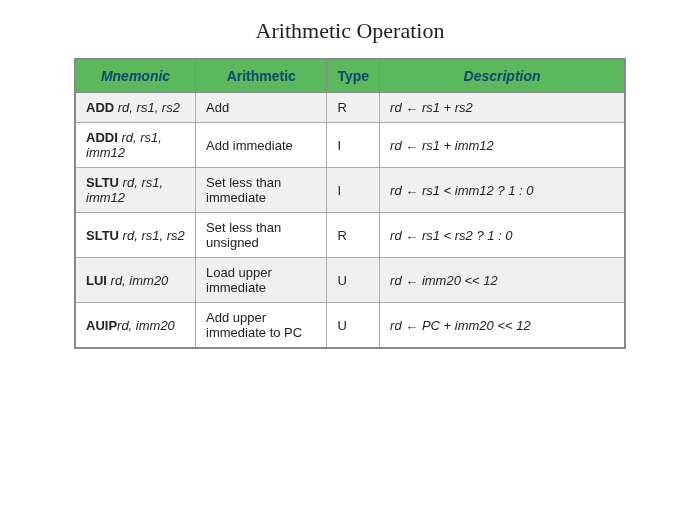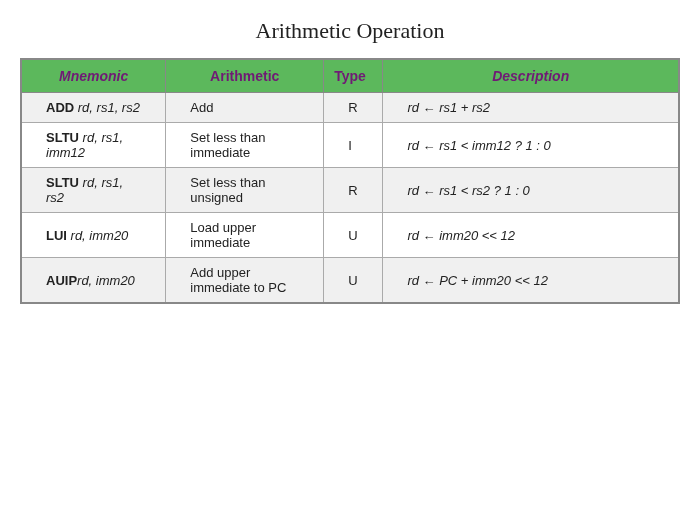--- a/index.html
+++ b/index.html
@@ -7,55 +7,55 @@
       background: #fff;
       font-family: Arial, sans-serif;
       display: flex;
       justify-content: center;
       align-items: flex-start;
       width: 700px;
       min-height: 506px;
       padding: 18px 20px;
     }
     .container {
-      width: 660px;
+      width: 552px;
     }
     .page-title {
       text-align: center;
       font-size: 22px;
       font-weight: normal;
       margin-bottom: 14px;
       color: #222;
       font-family: Georgia, serif;
     }
     table {
       width: 100%;
       border-collapse: collapse;
       border: 2px solid #888;
     }
     thead tr {
       background-color: #5cb85c;
     }
     thead th {
-      color: #701a75;
+      color: #0c4a6e;
       font-weight: bold;
       font-size: 14px;
       padding: 8px 10px;
       border: 1px solid #888;
       text-align: center;
     }
     tbody tr:nth-child(odd) {
       background-color: #f0f0f0;
     }
     tbody tr:nth-child(even) {
       background-color: #ffffff;
     }
     tbody td {
       font-size: 13px;
-      padding: 7px 24px;
+      padding: 7px 10px;
       border: 1px solid #aaa;
       color: #222;
       vertical-align: middle;
     }
     .col-mnemonic {
       width: 22%;
       font-style: italic;
     }
     .col-instruction {
       width: 24%;
@@ -88,20 +88,26 @@
       </tr>
     </thead>
     <tbody id="table-body">
     <tr>
           <td class="col-mnemonic"><span class="mnemonic-keyword">ADD</span><span>  rd, rs1, rs2</span></td>
           <td class="col-instruction">Add</td>
           <td class="col-type">R</td>
           <td class="col-description">rd ← rs1 + rs2</td>
         </tr>
         <tr>
+          <td class="col-mnemonic"><span class="mnemonic-keyword">ADDI</span><span> rd, rs1, imm12</span></td>
+          <td class="col-instruction">Add immediate</td>
+          <td class="col-type">I</td>
+          <td class="col-description">rd ← rs1 + imm12</td>
+        </tr>
+        <tr>
           <td class="col-mnemonic"><span class="mnemonic-keyword">SLTU</span><span> rd, rs1, imm12</span></td>
           <td class="col-instruction">Set less than immediate</td>
           <td class="col-type">I</td>
           <td class="col-description">rd ← rs1 &lt; imm12 ? 1 : 0</td>
         </tr>
         <tr>
           <td class="col-mnemonic"><span class="mnemonic-keyword">SLTU</span><span> rd, rs1, rs2</span></td>
           <td class="col-instruction">Set less than unsigned</td>
           <td class="col-type">R</td>
           <td class="col-description">rd ← rs1 &lt; rs2 ? 1 : 0</td>

